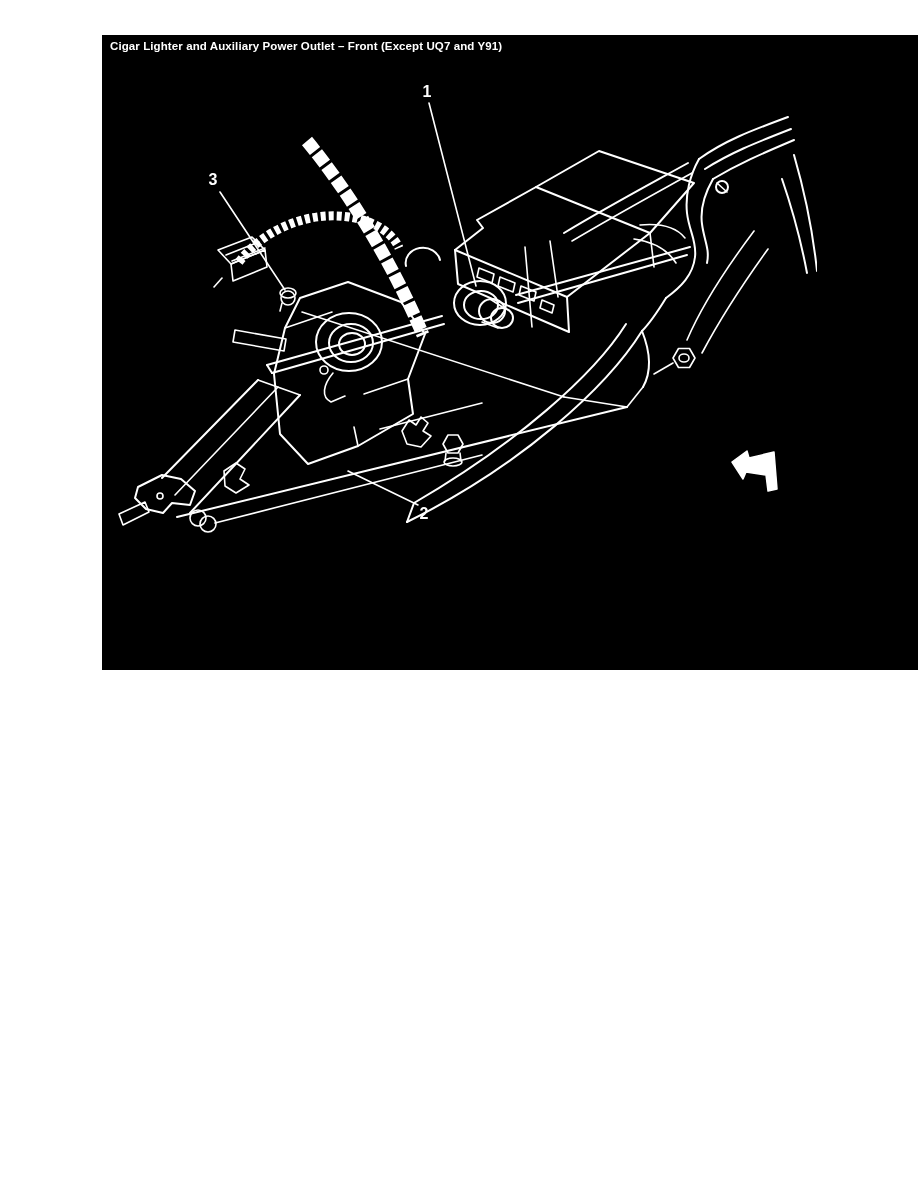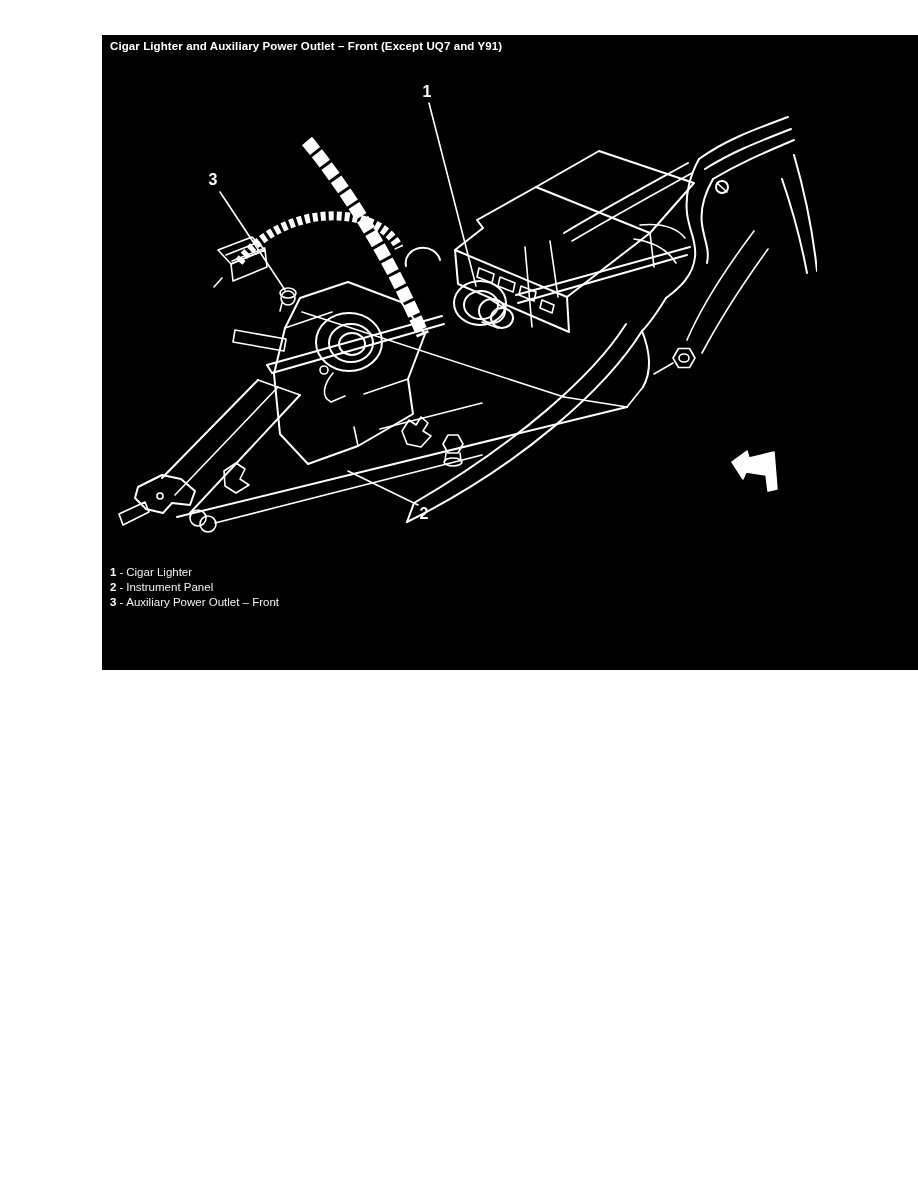--- a/index.html
+++ b/index.html
@@ -178,26 +178,15 @@
         <path d="M 118,157 L 183,255"></path>
       </g>
 
       <g>
         <text class="callout-num" x="325" y="62" text-anchor="middle">1</text>
         <text class="callout-num" x="322" y="484" text-anchor="middle">2</text>
         <text class="callout-num" x="111" y="150" text-anchor="middle">3</text>
       </g>
     </svg>
 
-    <div class="legend">
-      <div class="legend-row">
-        <span class="num">1</span><span class="sep">-</span><span class="lbl">Cigar Lighter</span>
-      </div>
-      <div class="legend-row">
-        <span class="num">2</span><span class="sep">-</span><span class="lbl">Instrument Panel</span>
-      </div>
-      <div class="legend-row">
-        <span class="num">3</span><span class="sep">-</span><span class="lbl">Auxiliary Power Outlet – Front</span>
-      </div>
-    </div>
 
   </figure>
 </div>
 
 </body></html>

